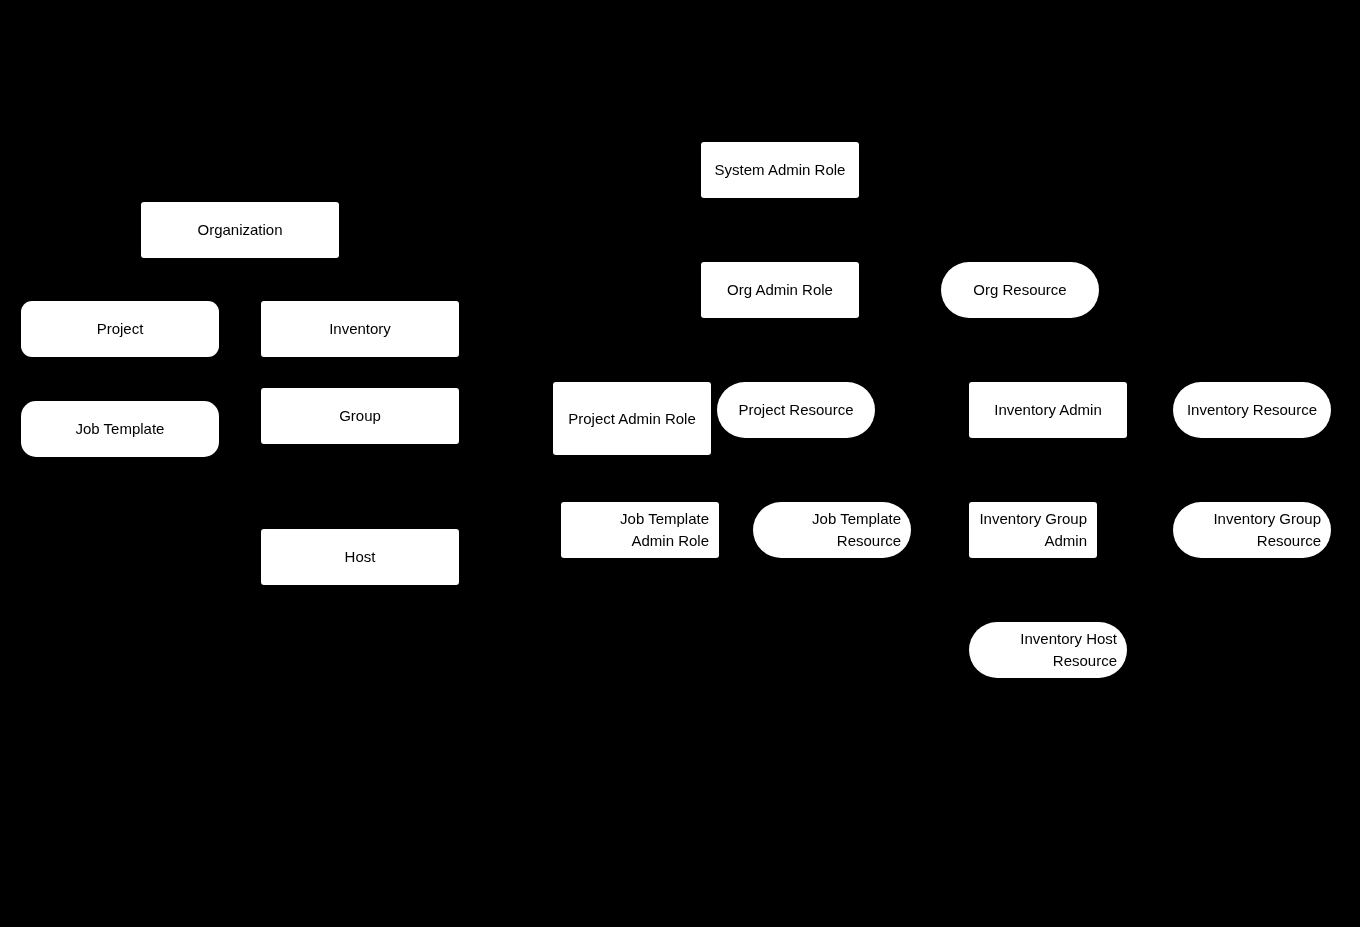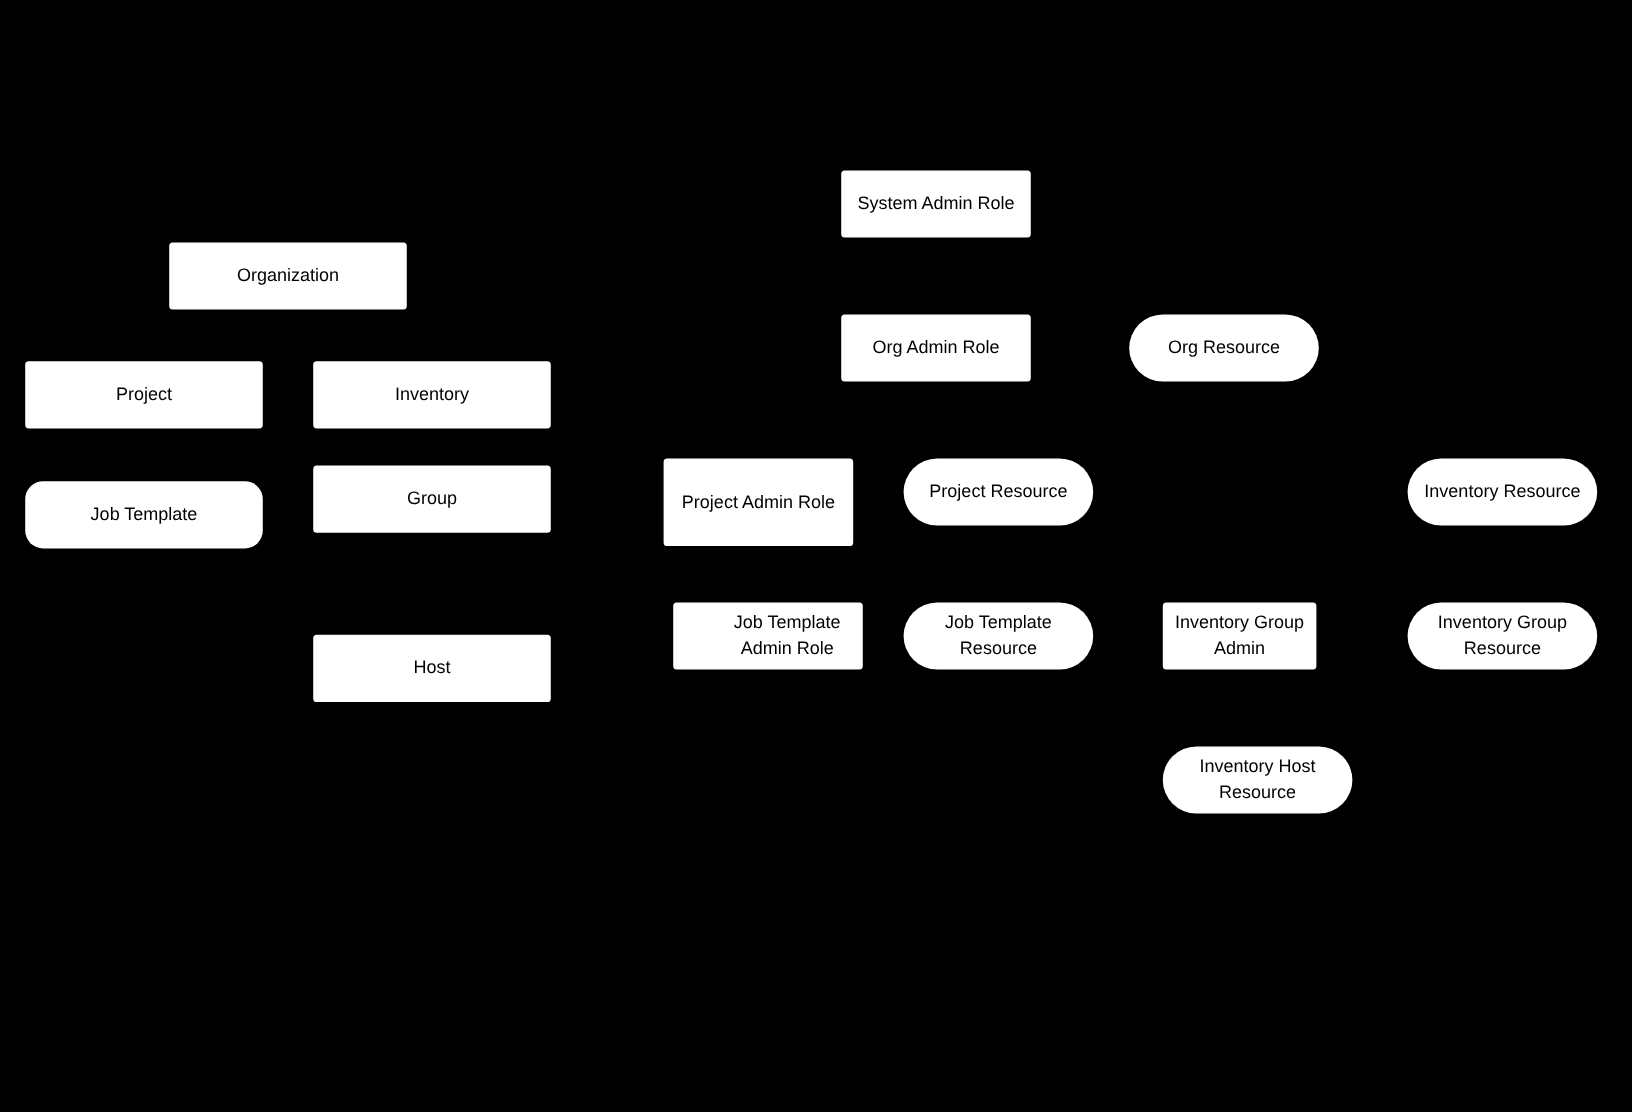--- a/index.html
+++ b/index.html
@@ -15,21 +15,21 @@
     overflow: hidden;
     font-family: "Liberation Sans", sans-serif;
   }
   .node {
     position: absolute;
     background: #ffffff;
     color: #000000;
     display: flex;
     align-items: center;
     justify-content: center;
-    text-align: center;
+    text-align: right;
     box-sizing: border-box;
     font-size: 15px;
     line-height: 1.45;
   }
   .node .label {
     display: block;
     padding: 0 10px;
   }
   .rect {
     border-radius: 3px;
@@ -40,21 +40,21 @@
 </style>
 </head>
 <body>
 
 <div class="canvas">
 
   <div class="node rect" style="left:141px; top:202px; width:198px; height:56px;">
     <span class="label">Organization</span>
   </div>
 
-  <div class="node rect" style="left:21px; top:301px; width:198px; height:56px;">
+  <div class="node rect" style="left:21px; top:301px; width:198px; height:56px;border-radius:11px;">
     <span class="label">Project</span>
   </div>
 
   <div class="node rect" style="left:261px; top:301px; width:198px; height:56px;">
     <span class="label">Inventory</span>
   </div>
 
   <div class="node rect" style="left:21px; top:401px; width:198px; height:56px;border-radius:15px;">
     <span class="label">Job Template</span>
   </div>
@@ -76,24 +76,27 @@
   </div>
 
   <div class="node pill" style="left:941px; top:262px; width:158px; height:56px;">
     <span class="label">Org Resource</span>
   </div>
 
   <div class="node rect" style="left:553px; top:382px; width:158px; height:73px;">
     <span class="label">Project Admin Role</span>
   </div>
 
-  <div class="node pill" style="left:753px; top:382px; width:158px; height:56px;">
+  <div class="node pill" style="left:717px; top:382px; width:158px; height:56px;">
     <span class="label">Project Resource</span>
   </div>
 
+  <div class="node rect" style="left:969px; top:382px; width:158px; height:56px;">
+    <span class="label">Inventory Admin</span>
+  </div>
 
   <div class="node pill" style="left:1173px; top:382px; width:158px; height:56px;">
     <span class="label">Inventory Resource</span>
   </div>
 
   <div class="node rect" style="left:561px; top:502px; width:158px; height:56px;padding-left:32px;">
     <span class="label">Job Template Admin Role</span>
   </div>
 
   <div class="node pill" style="left:753px; top:502px; width:158px; height:56px;">

